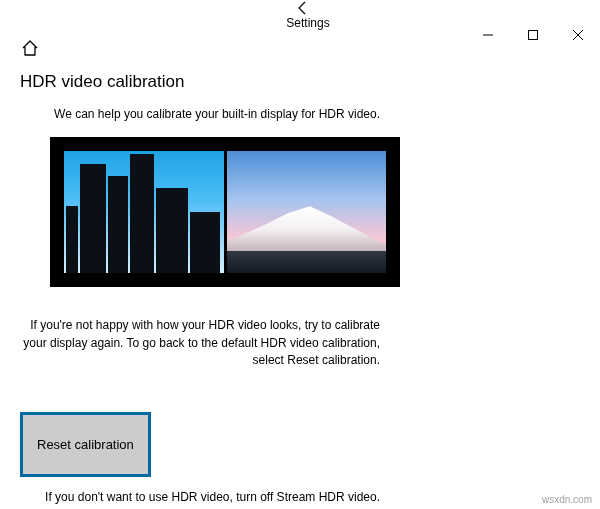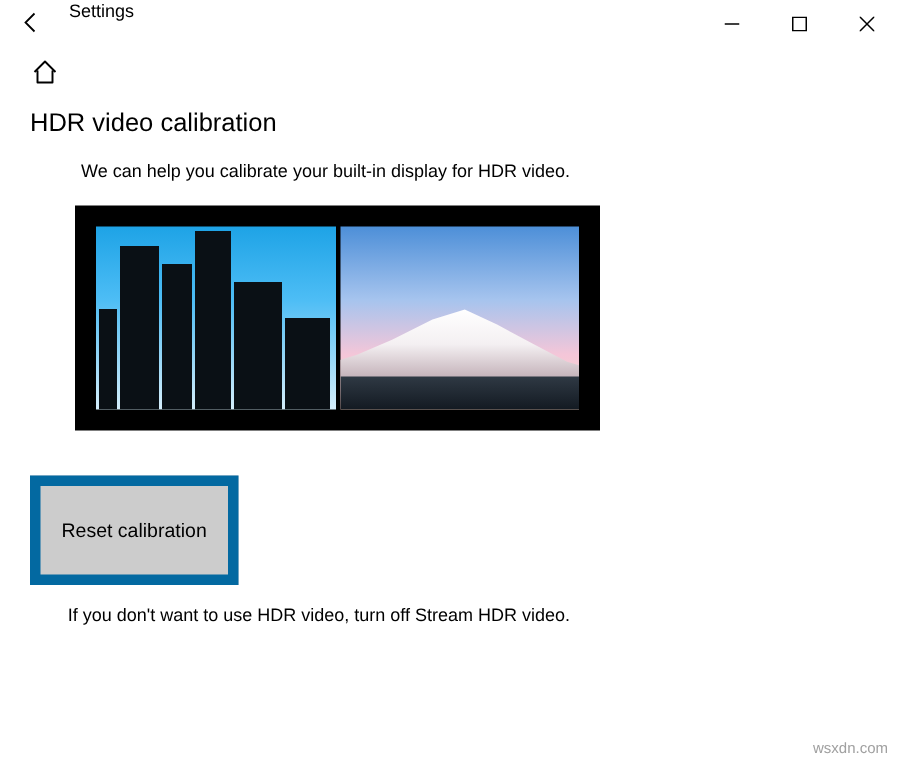--- a/index.html
+++ b/index.html
@@ -9,22 +9,23 @@
     color: #000;
     background: #fff;
     width: 600px;
     height: 509px;
     overflow: hidden;
     position: relative;
   }
   .titlebar {
     height: 32px;
     display: flex;
-    align-items: flex-start;
+    align-items: center;
     padding-left: 6px;
+    flex-direction: column;
   }
   .back-btn {
     width: 30px;
     height: 30px;
     display: flex;
     align-items: center;
     justify-content: center;
     cursor: pointer;
   }
   .title {
@@ -117,24 +118,25 @@
   .fore {
     position: absolute;
     bottom: 0; left: 0; right: 0;
     height: 18%;
     background: linear-gradient(to bottom, #2f3944, #131a22);
   }
   .btn {
     display: inline-block;
     padding: 22px 14px;
     background: #cccccc;
-    border: 7px solid #0369a1;
+    border: 3px solid #0369a1;
     font-size: 13px;
     cursor: pointer;
     margin-bottom: 12px;
+    margin-top: 28px;
   }
   .watermark {
     position: absolute;
     right: 8px;
     bottom: 4px;
     font-size: 10px;
     color: #a0a0a0;
   }
 </style>
 </head>
@@ -186,18 +188,19 @@
       <div class="bld b4"></div>
         <div class="bld b5"></div>
         <div class="bld b6"></div>
     </div>
     <div class="scene scene-mtn">
       <div class="mtn"></div>
       <div class="fore"></div>
     </div>
   </div>
 
+  <p>If you're not happy with how your HDR video looks, try to calibrate your display again. To go back to the default HDR video calibration, select Reset calibration.</p>
   <div class="btn">Reset calibration</div>
   <p>If you don't want to use HDR video, turn off Stream HDR video.</p>
   
 </div>
 
 <div class="watermark">wsxdn.com</div>
 
 </body></html>

